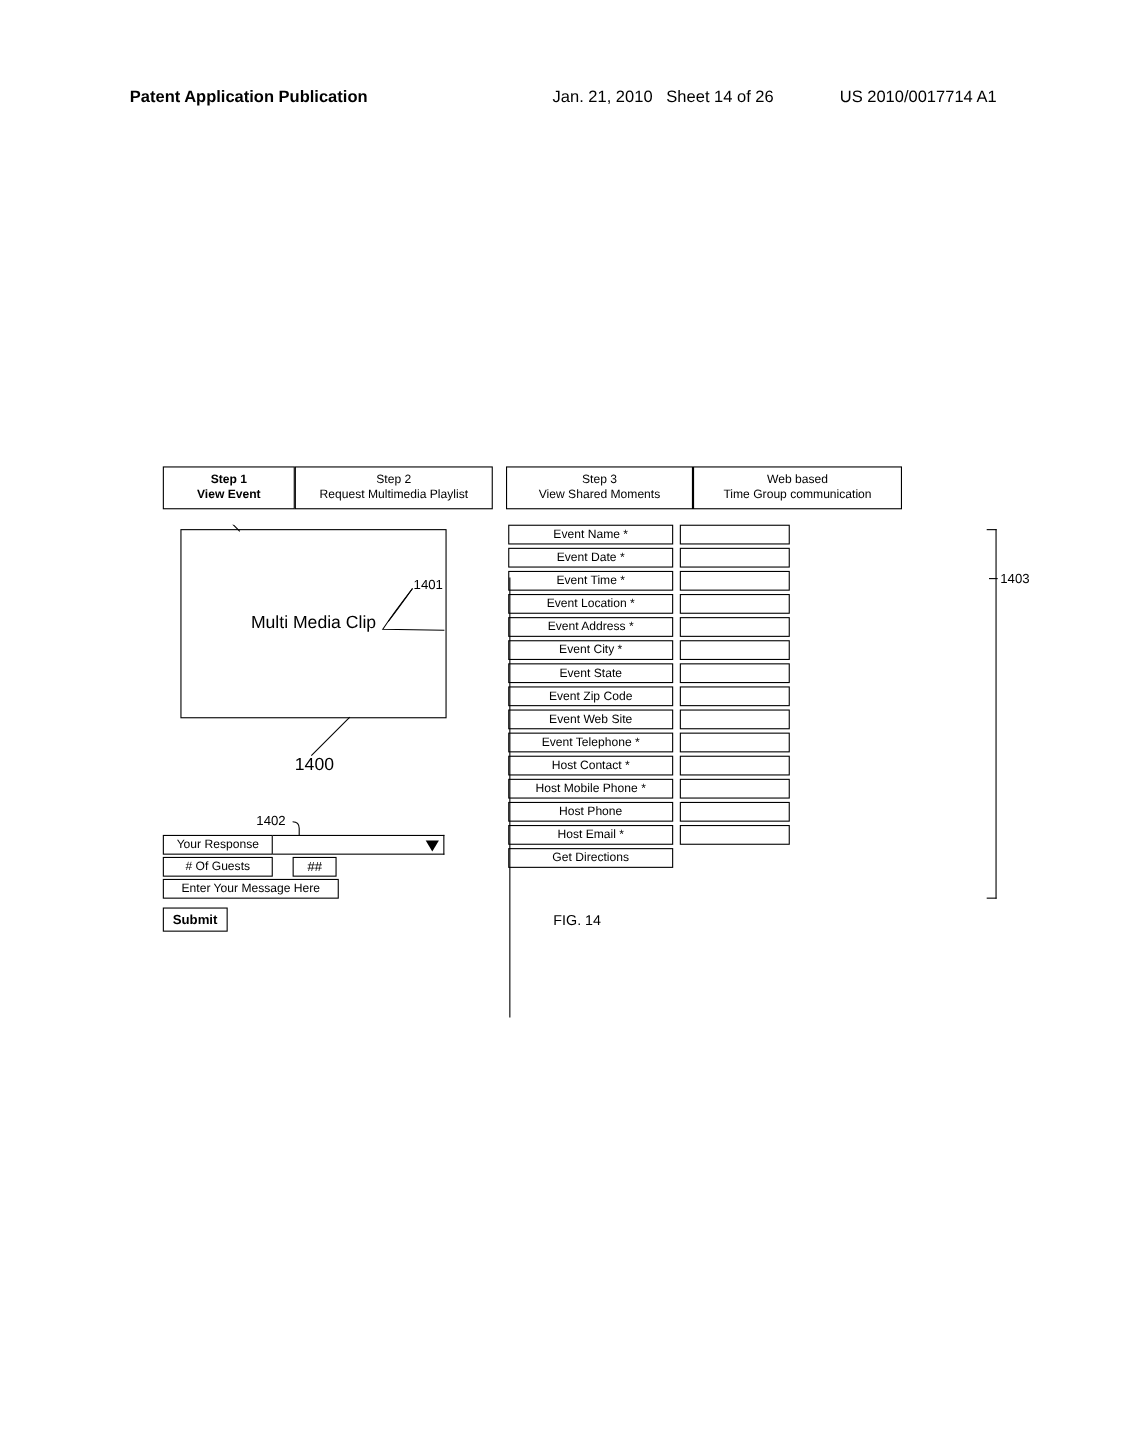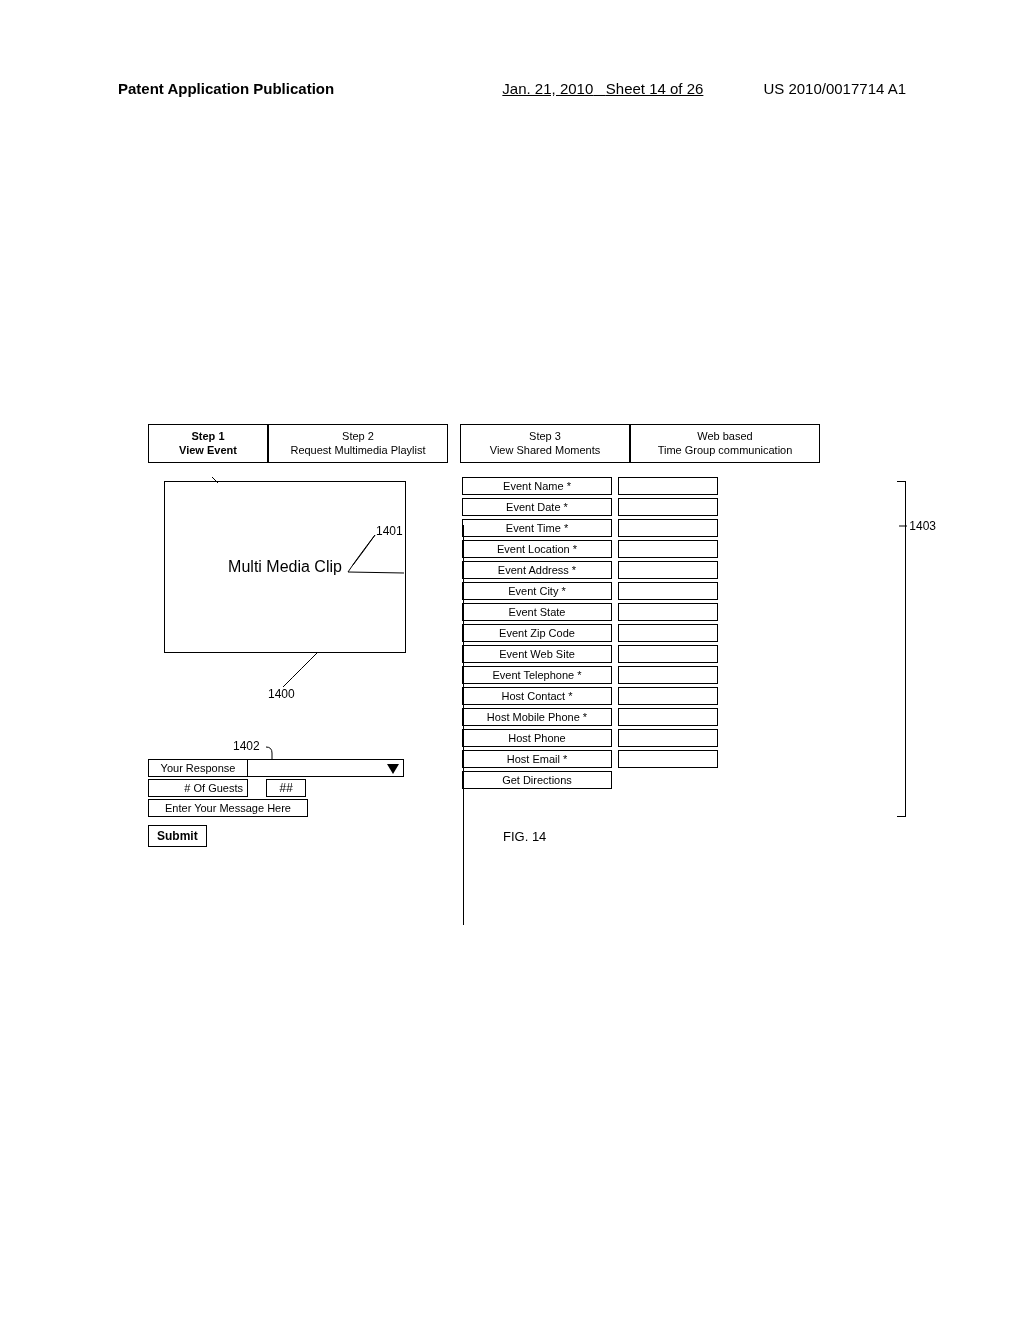--- a/index.html
+++ b/index.html
@@ -24,21 +24,20 @@
     display: flex;
     font-size: 15px;
   }
   .header-left {
     font-weight: bold;
     padding-left: 118px;
   }
   .header-mid {
     margin-left: auto;
     padding-right: 60px;
-    text-decoration: underline;
   }
   .header-right {
     padding-right: 118px;
   }
 
   .figure-area {
     position: absolute;
     left: 148px;
     top: 424px;
     width: 750px;
@@ -94,21 +93,21 @@
     align-items: center;
     justify-content: center;
     font-size: 16px;
     position: relative;
   }
 
   .callout-1400 {
     position: absolute;
     left: 120px;
     top: 210px;
-    font-size: 12px;
+    font-size: 16px;
   }
   .callout-1401 {
     position: absolute;
     left: 228px;
     top: 47px;
     font-size: 12px;
   }
   .callout-1402 {
     position: absolute;
     left: 85px;
@@ -126,21 +125,21 @@
     margin-bottom: 2px;
   }
   .resp-label {
     border: 1px solid #000;
     font-size: 11px;
     text-align: center;
     padding: 2px 4px;
     box-sizing: border-box;
   }
   .resp-label.l1 { width: 100px; }
-  .resp-label.l2 { width: 100px; text-align: right; }
+  .resp-label.l2 { width: 100px; }
   .resp-label.l3 { width: 100px; }
   .resp-input {
     border: 1px solid #000;
     box-sizing: border-box;
   }
   .resp-input.i1 { width: 156px; border-left: none; position: relative;}
   .resp-input.i1::after {
     content: "";
     position: absolute;
     right: 4px;

